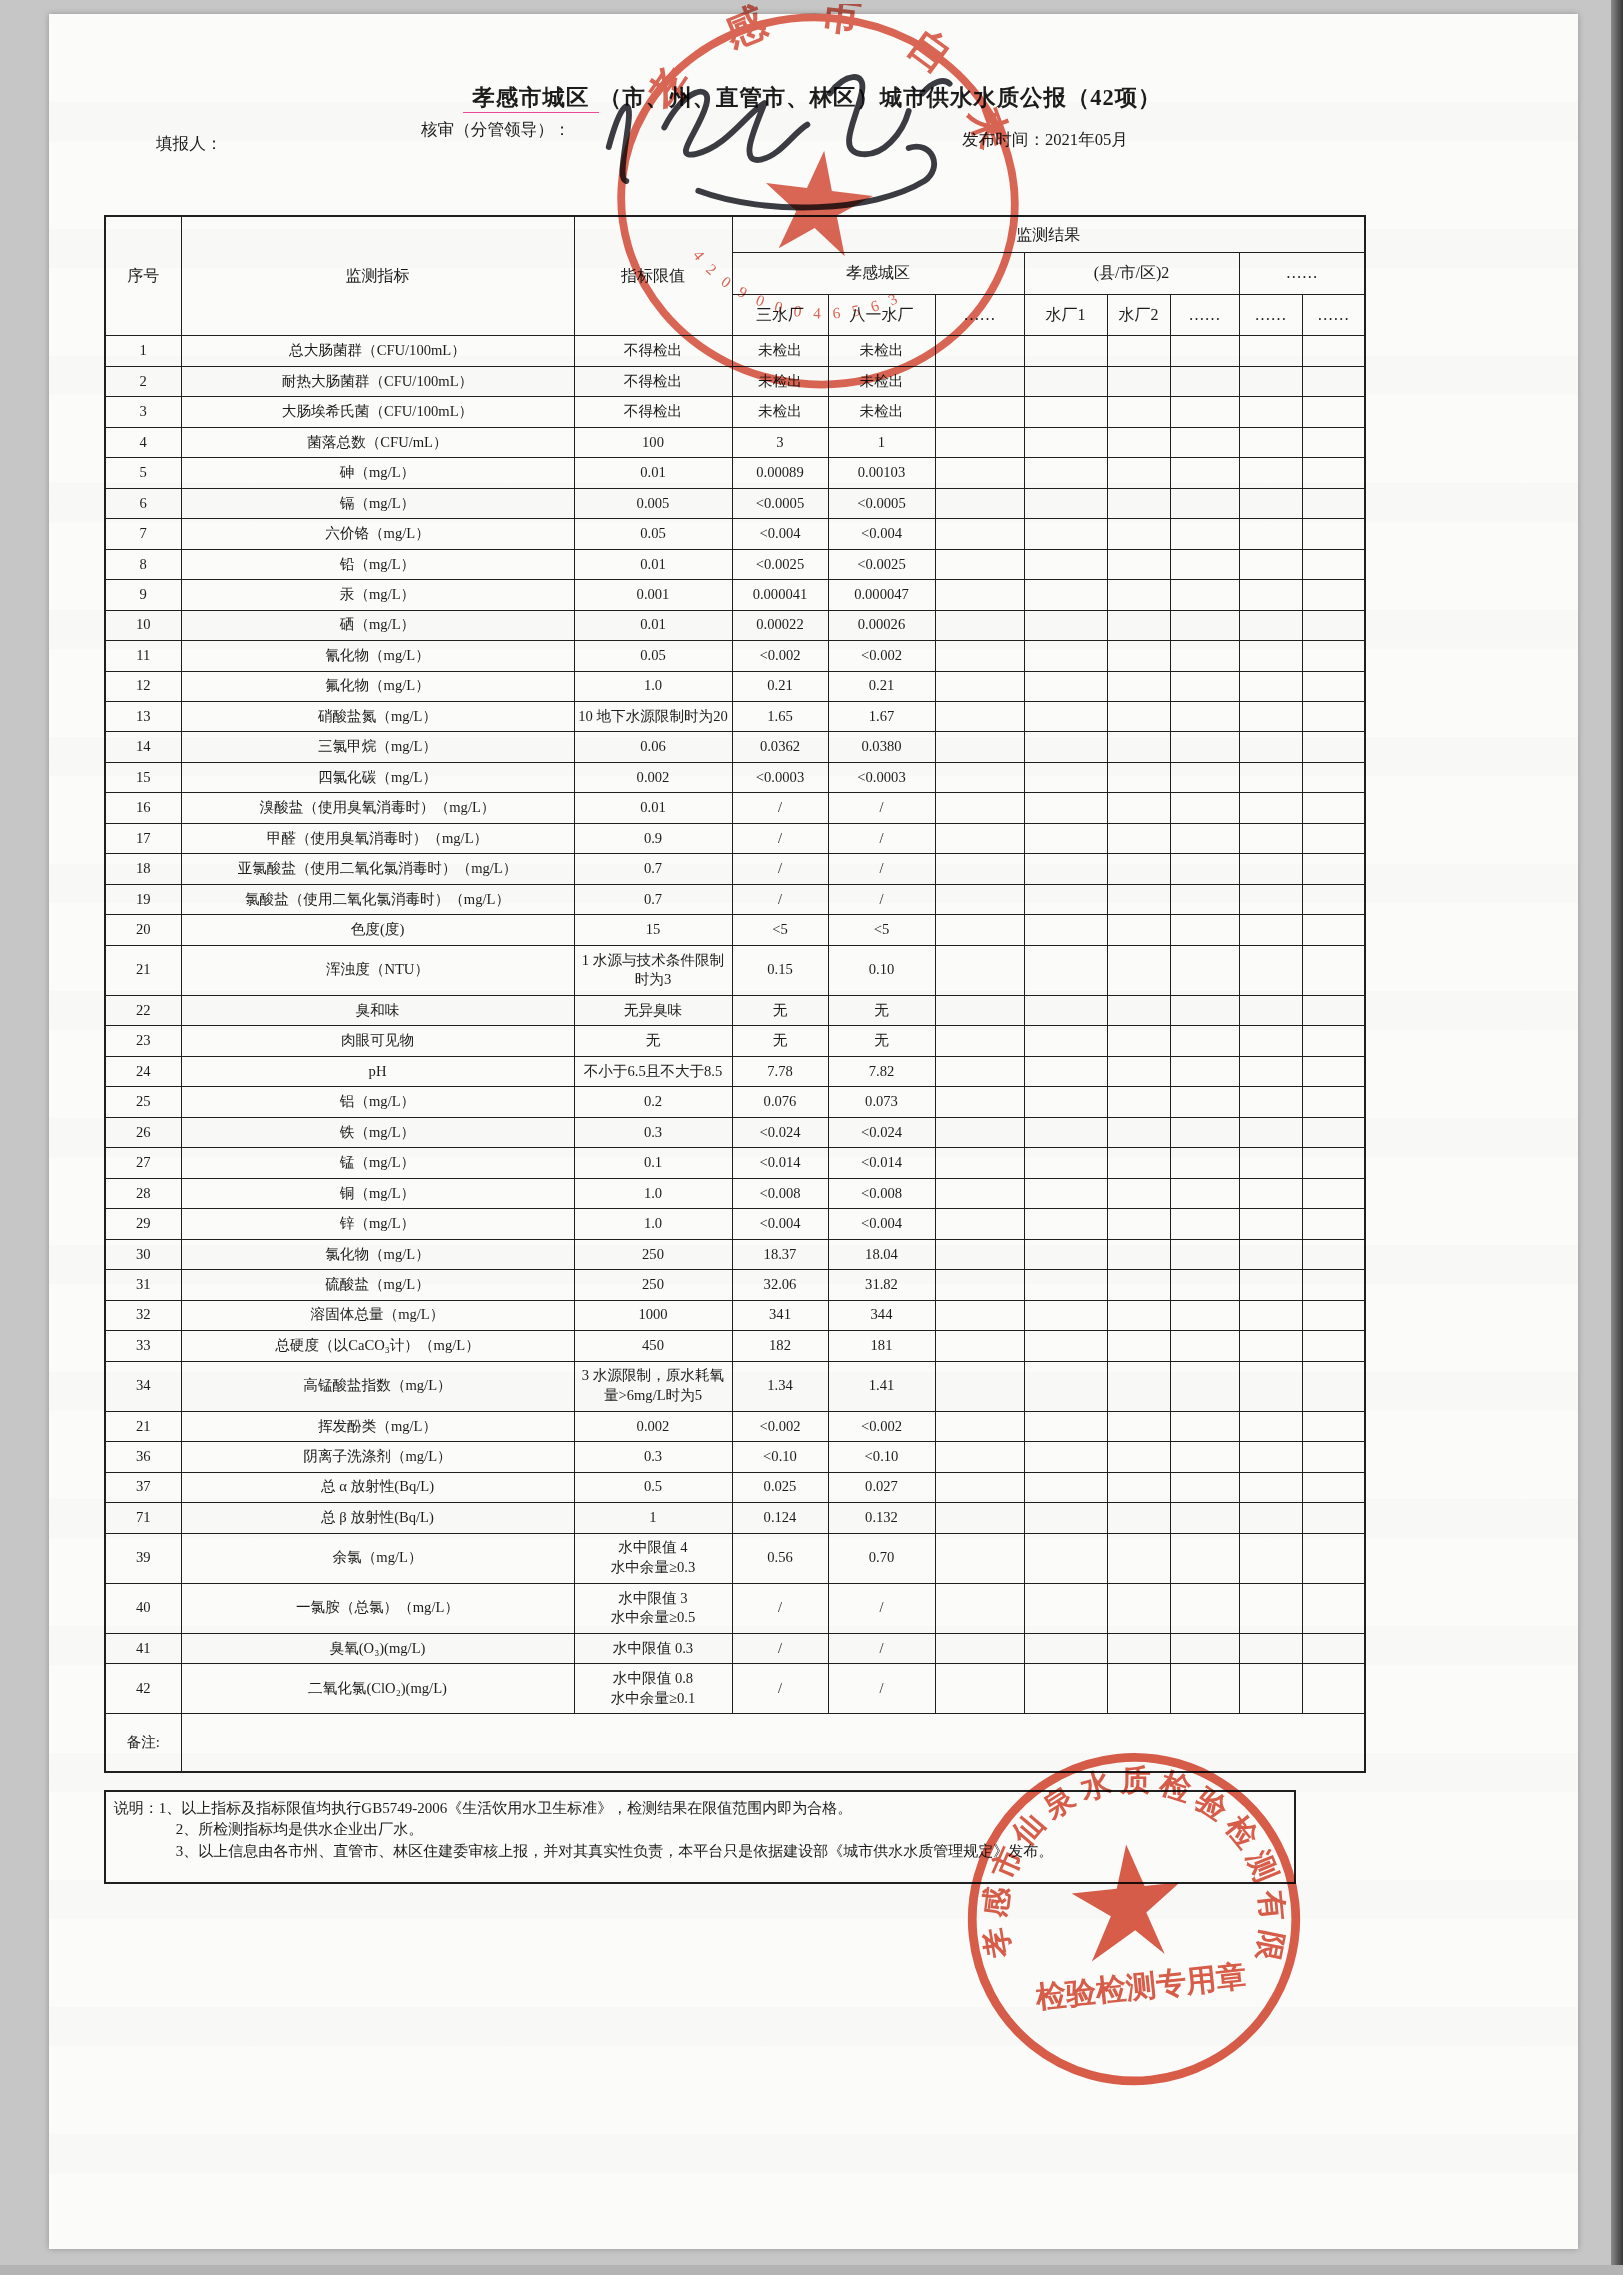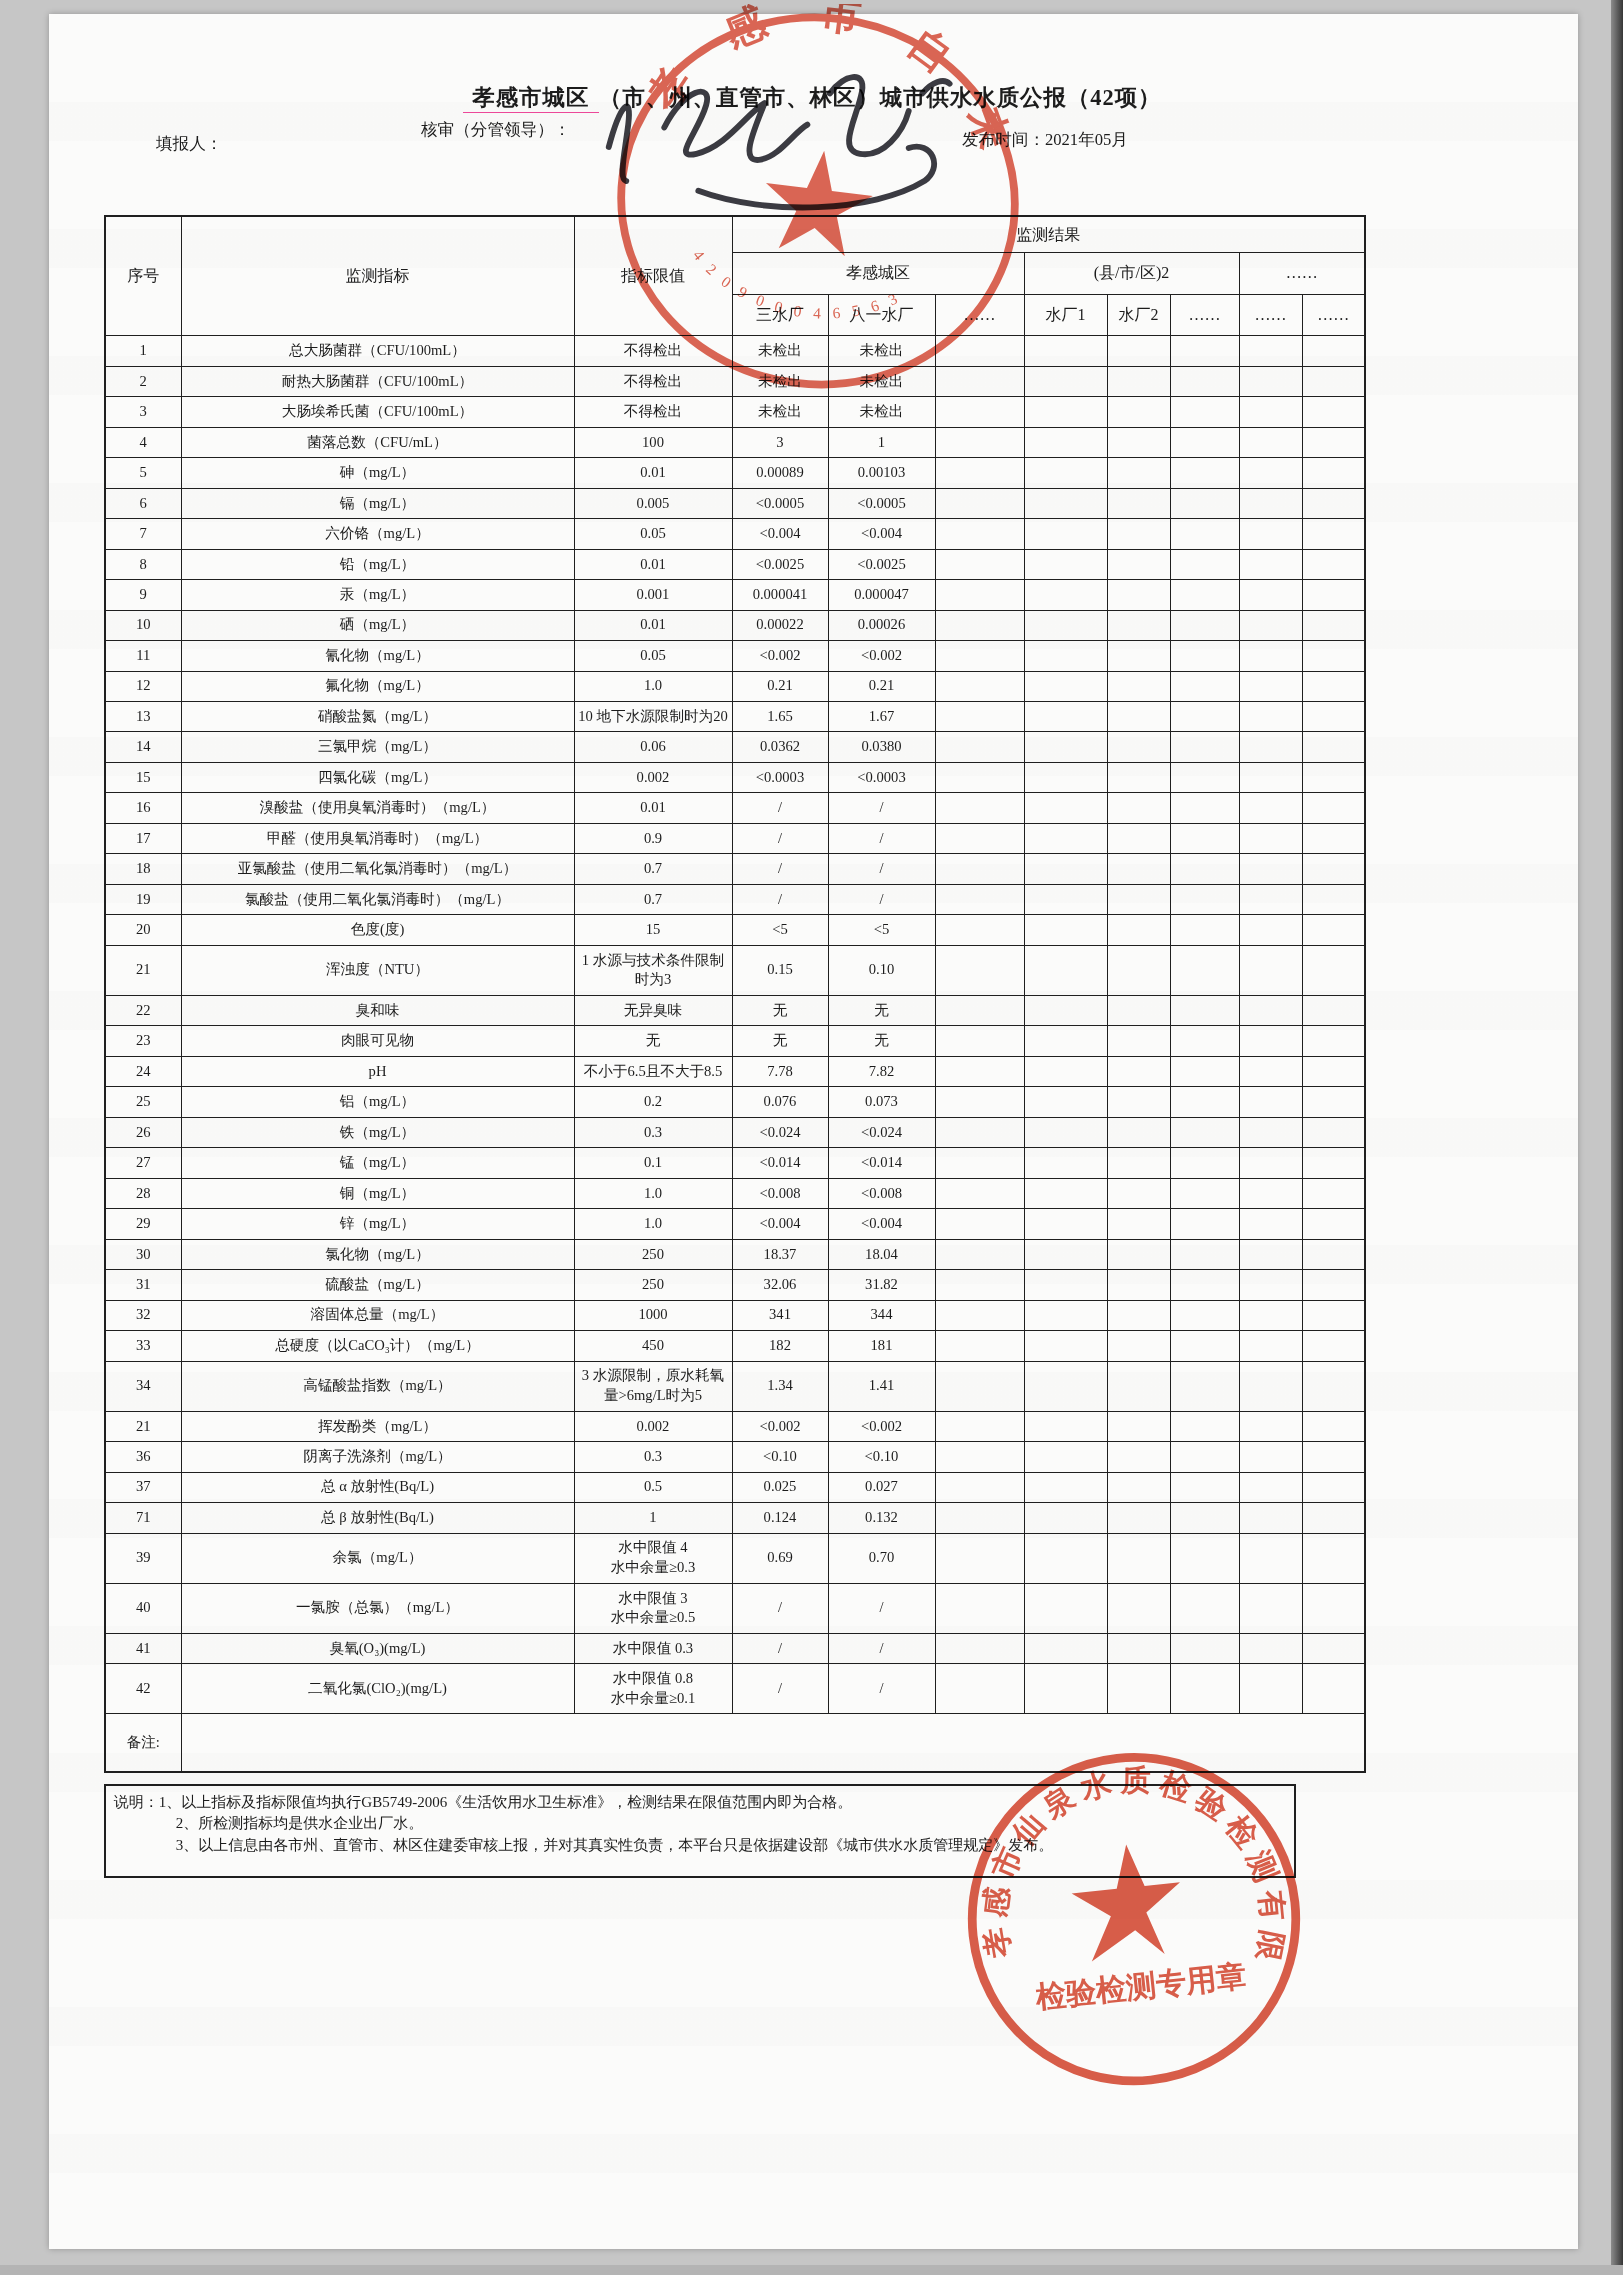--- a/index.html
+++ b/index.html
@@ -25,21 +25,21 @@
   table.report{border-collapse:collapse;table-layout:fixed;width:1261px;background:transparent;}
   table.report th,table.report td{border:1px solid #1f1f1f;font-weight:normal;
       font-size:14.6px;line-height:1.35;text-align:center;vertical-align:middle;padding:4.9px 2px;}
   table.report{border:2px solid #1f1f1f;}
   table.report th{font-size:16px;}
   td.c-name{text-align:left;padding-left:6.8px;}
   td.c-limit{white-space:pre-line;}
   tr.remark-row td{height:47px;}
   td.remark-label{text-align:left;vertical-align:middle;padding-left:3.9px;font-size:14.6px;}
 
-  .notesbox{border:2px solid #1f1f1f;width:1192px;margin-top:11px;padding:5.9px 9.8px 19.5px 7.8px;
+  .notesbox{border:2px solid #1f1f1f;width:1192px;margin-top:17px;padding:5.9px 9.8px 19.5px 7.8px;
             font-size:15px;line-height:1.42;background:transparent;box-sizing:border-box;}
   .notesbox .n{text-indent:62px;}
   .notesbox .n0{text-indent:0;}
 
   .stamp{position:absolute;mix-blend-mode:multiply;}
   .stamp text{font-family:"Liberation Serif","DejaVu Serif",serif;}
   .sig{position:absolute;mix-blend-mode:multiply;}
 </style>
 </head>
 <body>
@@ -588,21 +588,21 @@
             <td class="c-val"></td>
             <td class="c-val"></td>
             <td class="c-val"></td>
             <td class="c-val"></td>
           </tr>
           <tr>
             <td class="c-no">39</td>
             <td class="c-name">余氯（mg/L）</td>
             <td class="c-limit">水中限值 4
 水中余量≥0.3</td>
-            <td class="c-val">0.69</td>
+            <td class="c-val">0.56</td>
             <td class="c-val">0.70</td>
             <td class="c-val"></td>
             <td class="c-val"></td>
             <td class="c-val"></td>
             <td class="c-val"></td>
             <td class="c-val"></td>
             <td class="c-val"></td>
           </tr>
           <tr>
             <td class="c-no">40</td>

